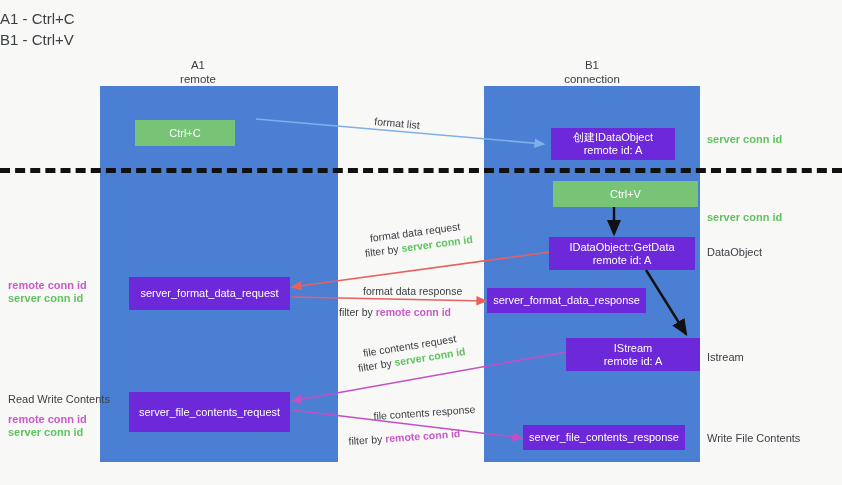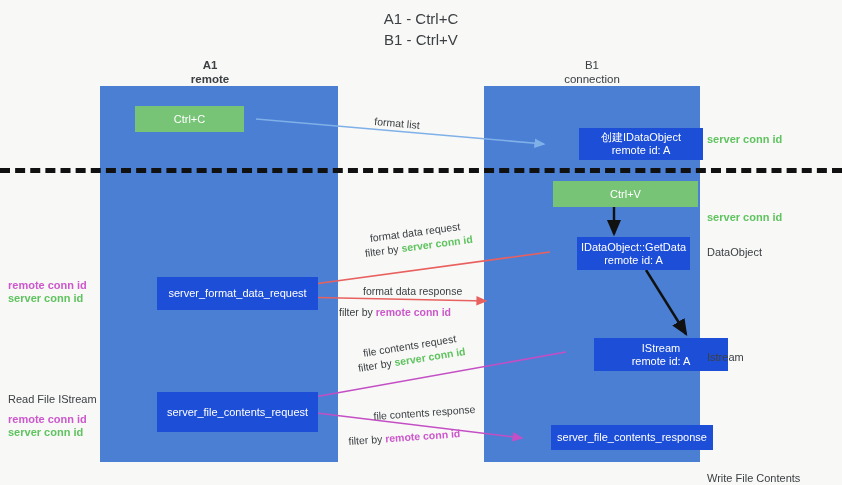--- a/index.html
+++ b/index.html
@@ -16,21 +16,20 @@
     width: 842px;
     height: 485px;
     background: #f8f8f7;
     overflow: hidden;
   }
   .title {
     position: absolute;
     left: 0;
     right: 0;
     top: 8px;
-    text-align: center;
     font-size: 15px;
     color: #3c4043;
     line-height: 21px;
     white-space: pre-line;
   }
   .col-header {
     position: absolute;
     text-align: center;
     font-size: 11.5px;
     color: #3c4043;
@@ -52,21 +51,21 @@
     align-items: center;
     justify-content: center;
     color: #ffffff;
     font-size: 11px;
     line-height: 13px;
     text-align: center;
     white-space: pre-line;
     padding: 2px 4px;
   }
   .node.green { background: #77c477; }
-  .node.orange { background: #1d4ed8; margin-left: 28px; }
+  .node.orange { background: #6d28d9; }
 
   .divider {
     position: absolute;
     left: 0;
     width: 842px;
     top: 168px;
     height: 0;
     border-top: 5px dashed #111111;
   }
 
@@ -98,21 +97,21 @@
   }
 </style>
 </head>
 <body>
 
 <div id="canvas">
 
   <div class="title">A1 - Ctrl+C
 B1 - Ctrl+V</div>
 
-  <div class="col-header" style="left:130px; top:58px; width:160px;font-weight:bold;">A1
+  <div class="col-header" style="left:118px; top:58px; width:160px;">A1
 remote</div>
   <div class="col-header" style="left:512px; top:58px; width:160px;">B1
 connection</div>
 
   <div class="lane lane-a"></div>
   <div class="lane lane-b"></div>
 
   <svg class="arrows">
     <defs>
       <marker id="ah-blue" markerWidth="7" markerHeight="7" refX="6" refY="3" orient="auto">
@@ -135,37 +134,38 @@
 
     <line x1="646" y1="270" x2="686" y2="334" stroke="#111111" stroke-width="2.4" marker-end="url(#ah-black)"></line>
 
     <line x1="550" y1="252" x2="292" y2="287" stroke="#e8615f" stroke-width="1.6" marker-end="url(#ah-red)"></line>
     <line x1="292" y1="297" x2="486" y2="301" stroke="#e8615f" stroke-width="1.6" marker-end="url(#ah-red)"></line>
 
     <line x1="566" y1="352" x2="292" y2="401" stroke="#c44fc4" stroke-width="1.6" marker-end="url(#ah-mag)"></line>
     <line x1="292" y1="410" x2="522" y2="438" stroke="#c44fc4" stroke-width="1.6" marker-end="url(#ah-mag)"></line>
   </svg>
 
-  <div class="node green" style="left:135px; top:106px; width:109px; height:26px;">Ctrl+C</div>
+  <div class="node green" style="left:135px; top:120px; width:100px; height:26px;">Ctrl+C</div>
 
   <div class="node orange" style="left:551px; top:128px; width:124px; height:32px;">创建IDataObject
 remote id: A</div>
 
   <div class="divider"></div>
 
   <div class="node green" style="left:553px; top:181px; width:145px; height:26px;">Ctrl+V</div>
 
-  <div class="node orange" style="left:549px; top:237px; width:113px; height:33px;">IDataObject::GetData
+  <div class="node orange" style="left:549px; top:237px; width:146px; height:33px;">IDataObject::GetData
 remote id: A</div>
 
   <div class="node orange" style="left:566px; top:338px; width:134px; height:33px;">IStream
 remote id: A</div>
 
   <div class="node orange" style="left:129px; top:277px; width:161px; height:33px;">server_format_data_request</div>
 
+  <div class="node orange" style="left:487px; top:288px; width:159px; height:25px;">server_format_data_response</div>
 
   <div class="node orange" style="left:129px; top:392px; width:161px; height:40px;">server_file_contents_request</div>
 
   <div class="node orange" style="left:523px; top:425px; width:162px; height:25px;">server_file_contents_response</div>
 
   <div class="edge-label rot" style="left:375px; top:114px; transform: rotate(5deg);">format list</div>
 
   <div class="edge-label rot" style="left:369px; top:231px; transform: rotate(-7.5deg);">
     <span>format data request</span>
   </div>
@@ -191,21 +191,21 @@
   <div class="edge-label rot" style="left:373px; top:409px; transform: rotate(-4deg);">file contents response</div>
   <div class="edge-label rot" style="left:348px; top:434px; transform: rotate(-4deg);">
     <span class="plain">filter by</span>
     <span class="purple-txt">remote conn id</span>
   </div>
 
   <div class="side-label green-txt" style="left:707px; top:132px;">server conn id</div>
   <div class="side-label green-txt" style="left:707px; top:210px;">server conn id</div>
   <div class="side-label" style="left:707px; top:245px;text-align:right;">DataObject</div>
   <div class="side-label" style="left:707px; top:350px;">Istream</div>
-  <div class="side-label" style="left:707px; top:431px;margin-top:40px;">Write File Contents</div>
+  <div class="side-label" style="left:707px; top:431px;">Write File Contents</div>
 
   <div class="side-label purple-txt" style="left:8px; top:278px;">remote conn id</div>
   <div class="side-label green-txt" style="left:8px; top:291px;">server conn id</div>
-  <div class="side-label" style="left:8px; top:392px;">Read File IStream</div>
+  <div class="side-label" style="left:8px; top:392px;">Read Write Contents</div>
   <div class="side-label purple-txt" style="left:8px; top:412px;">remote conn id</div>
   <div class="side-label green-txt" style="left:8px; top:425px;">server conn id</div>
 
 </div>
 
 </body></html>

